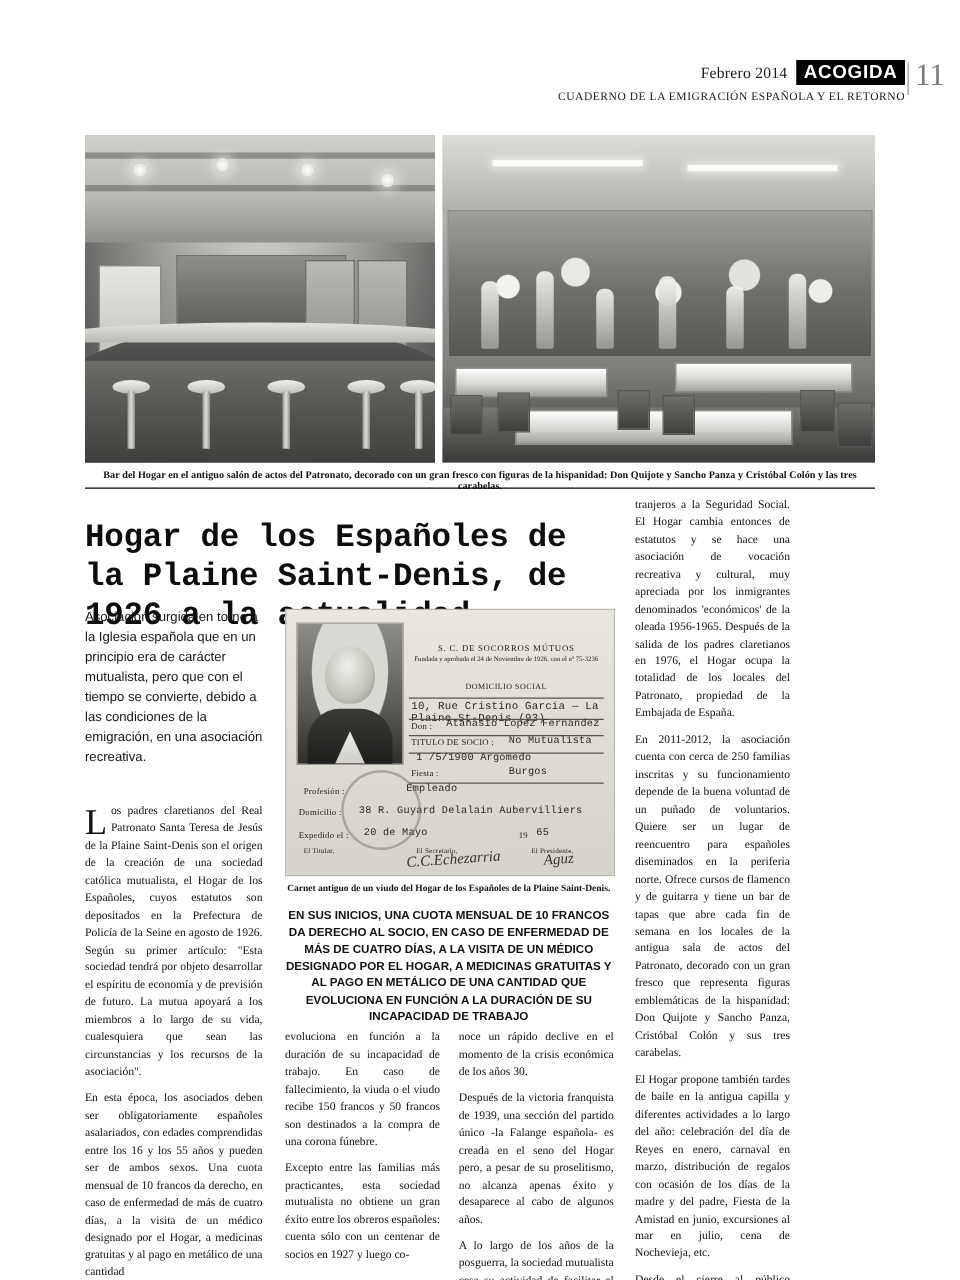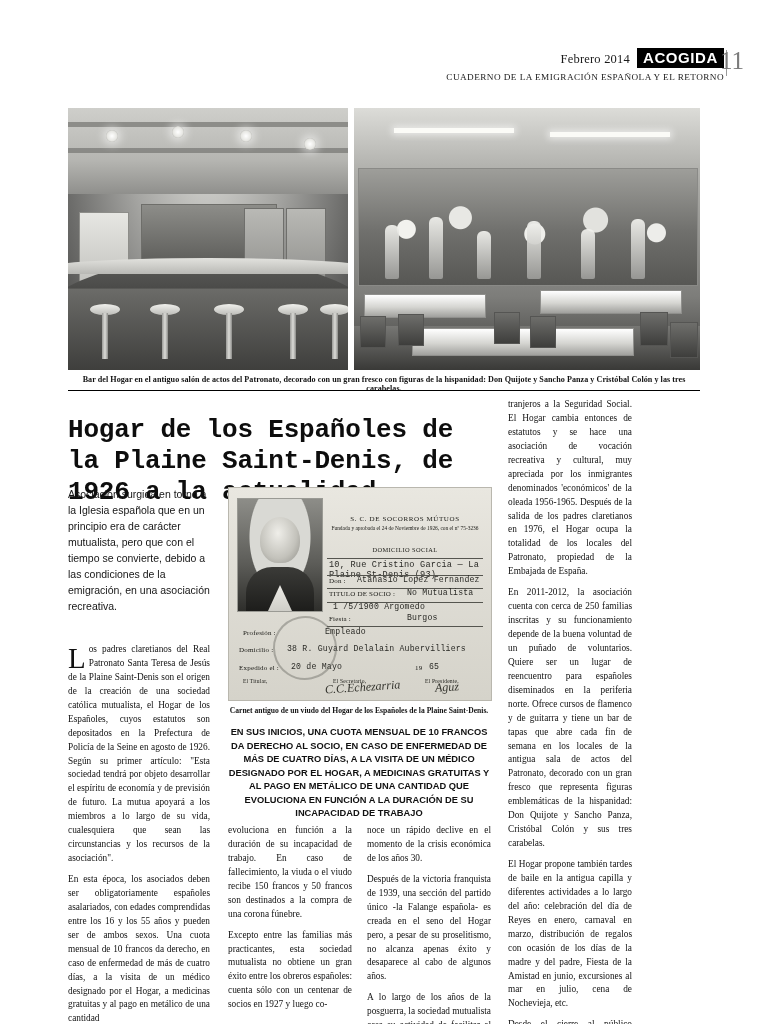--- a/index.html
+++ b/index.html
@@ -56,21 +56,21 @@
   }
   .masthead-sub {
     font-family: "Liberation Serif", serif;
     font-size: 9.2px;
     letter-spacing: .45px;
     margin-top: 4px;
     color: #1a1a1a;
   }
   .page-number {
     position: absolute;
-    right: 24px;
+    right: 12px;
     top: 48px;
     font-family: "Liberation Serif", serif;
     font-size: 25px;
     color: #7b7b7b;
     line-height: 1;
   }
   .page-number-rule {
     position: absolute;
     right: 41px;
     top: 50px;

